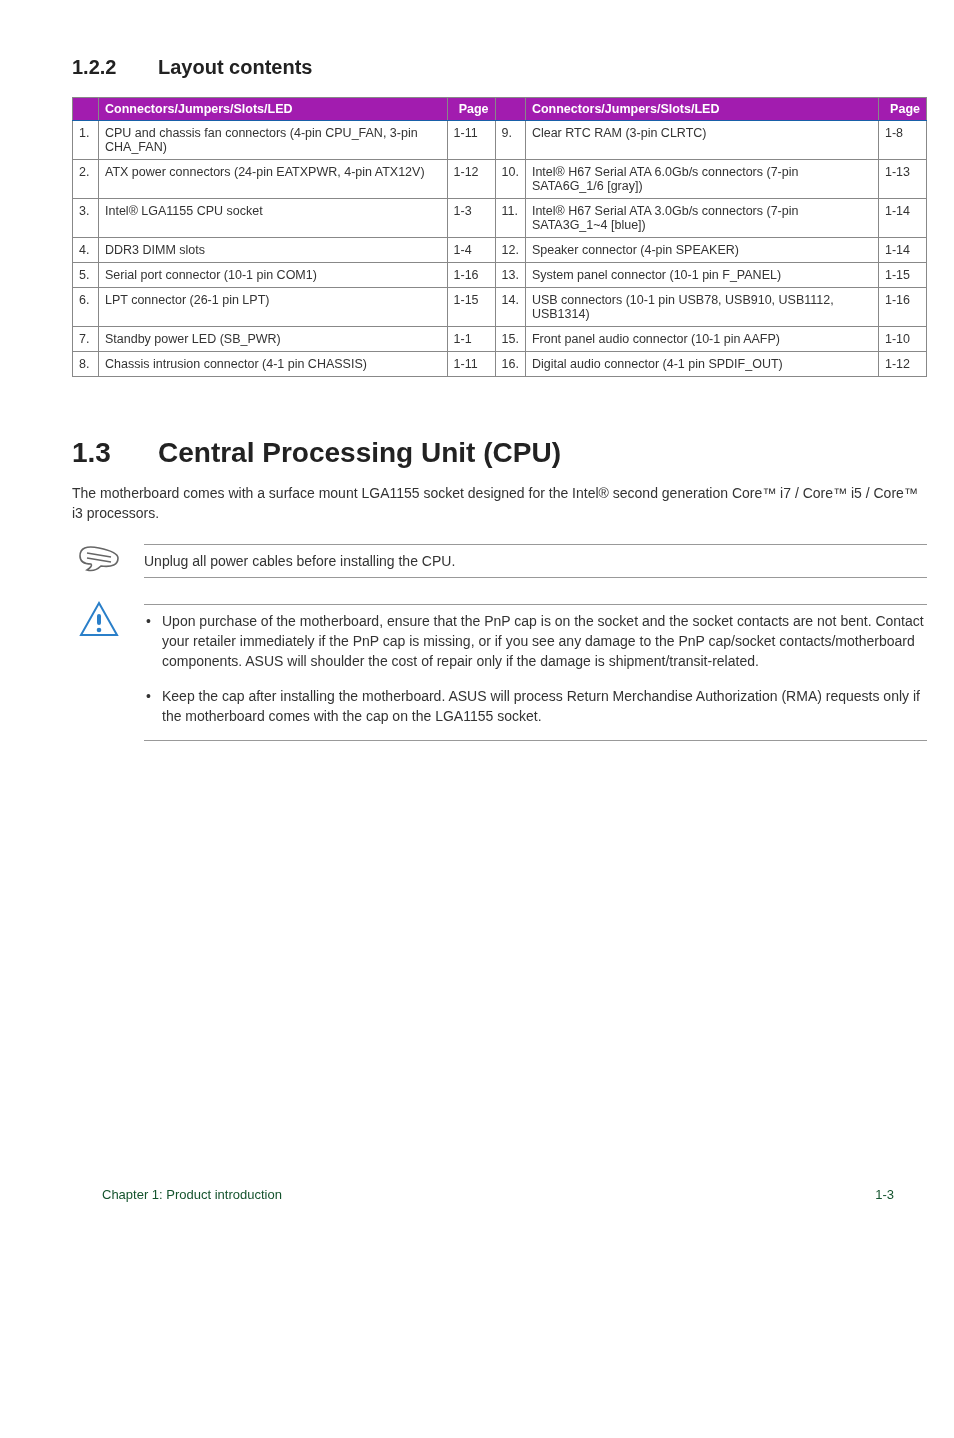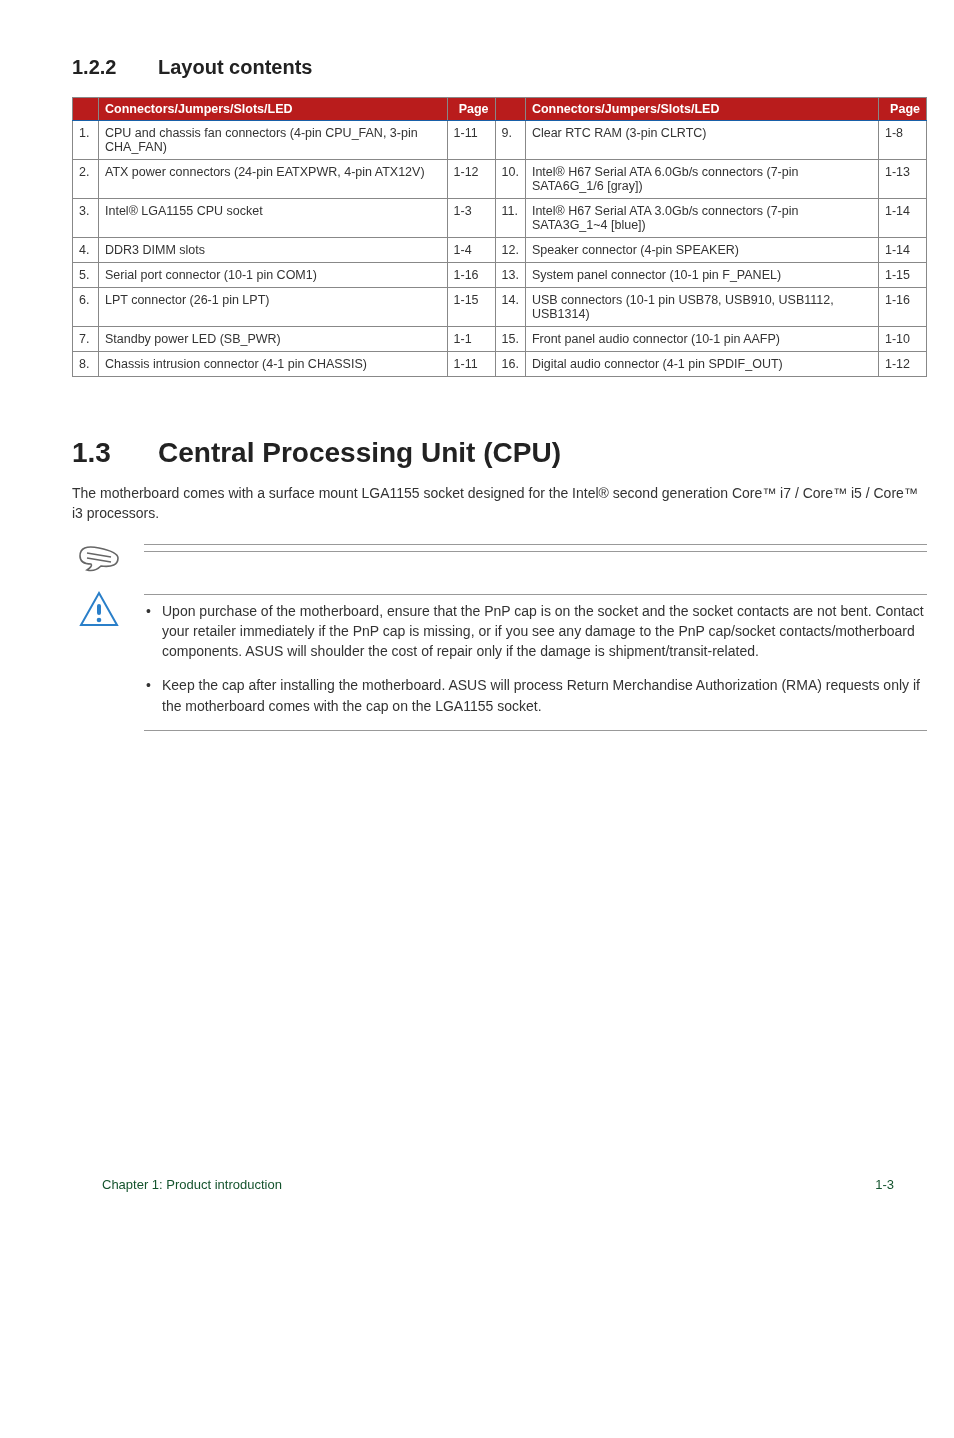--- a/index.html
+++ b/index.html
@@ -33,21 +33,21 @@
     display: inline-block;
     width: 86px;
   }
   table.layout-table {
     width: 100%;
     border-collapse: collapse;
     font-size: 12.5px;
     color: #333;
   }
   table.layout-table th {
-    background: #b91c1c;
+    background: #a21caf;
     color: #fff;
     font-weight: bold;
     text-align: left;
     padding: 4px 6px;
     border: 1px solid #888;
     border-bottom: 1px solid #1860a8;
   }
   table.layout-table th.page-col {
     text-align: right;
     width: 48px;
@@ -214,20 +214,21 @@
 
   <div class="callout-row">
     <div class="icon">
       <svg width="44" height="34" viewBox="0 0 44 34">
         <path d="M3 16 Q 3 4 22 8 Q 41 12 41 18 Q 41 28 24 26 Q 18 32 10 30 Q 16 26 14 24 Q 3 24 3 16 Z" fill="none" stroke="#666" stroke-width="1.6"></path>
         <path d="M10 13 L34 17 M10 18 L34 22" stroke="#666" stroke-width="1.4" fill="none"></path>
       </svg>
     </div>
     <div class="content">
       <hr>
+      <div>Unplug all power cables before installing the CPU.</div>
       <hr>
     </div>
   </div>
 
   <div class="callout-row">
     <div class="icon">
       <svg width="44" height="40" viewBox="0 0 44 40">
         <path d="M22 3 L40 35 L4 35 Z" fill="none" stroke="#2a7fc9" stroke-width="2"></path>
         <rect x="20" y="14" width="4" height="11" rx="2" fill="#2a7fc9"></rect>
         <circle cx="22" cy="30" r="2.3" fill="#2a7fc9"></circle>

